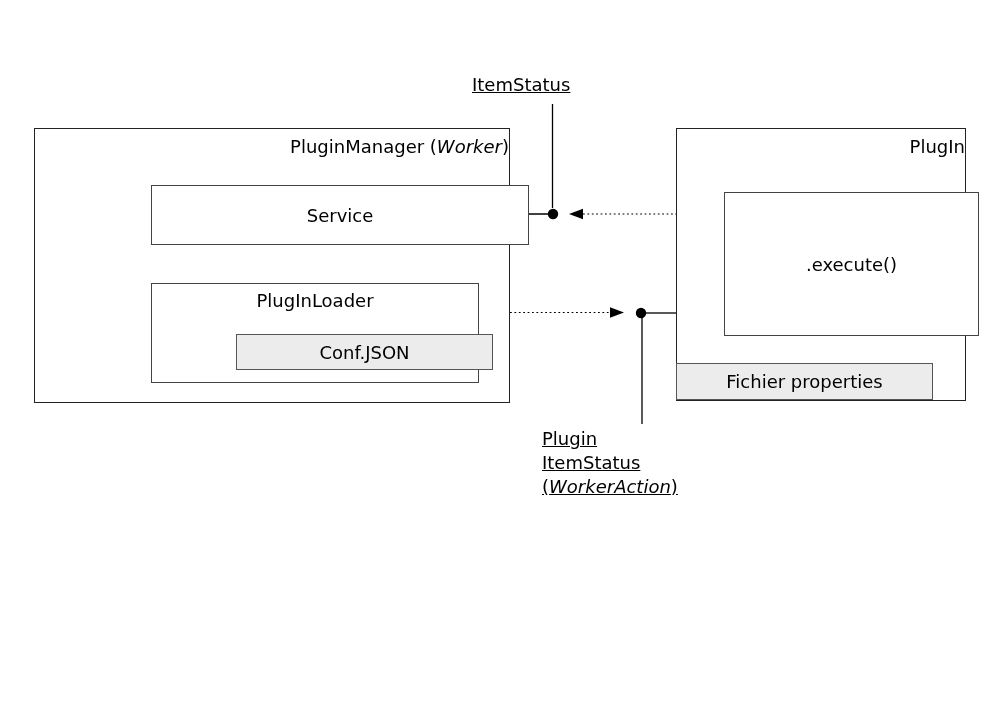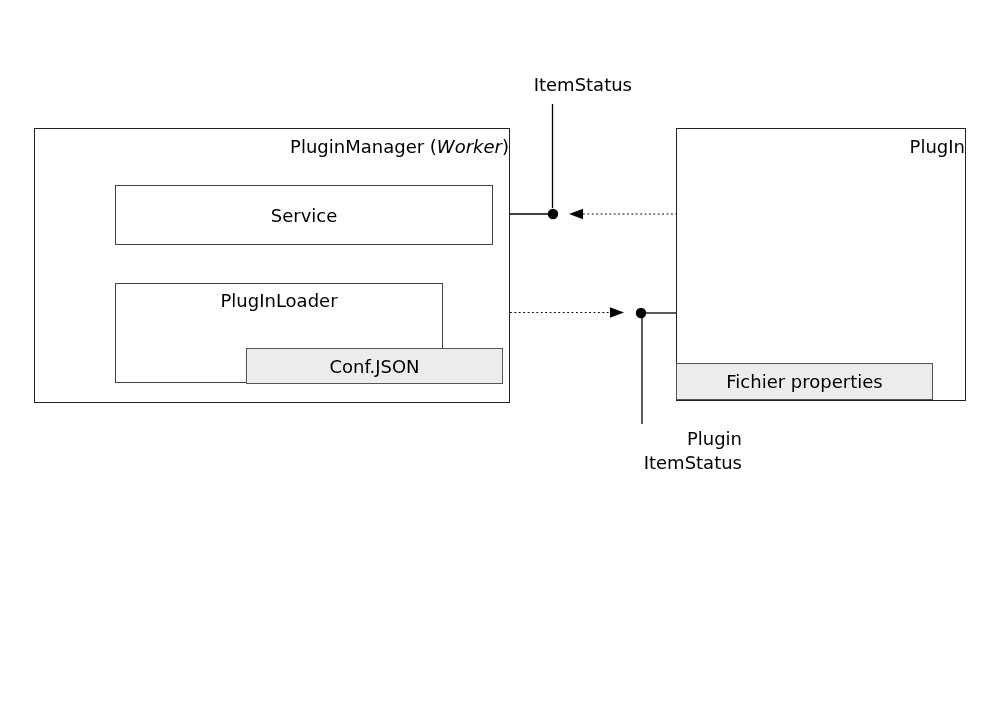--- a/index.html
+++ b/index.html
@@ -20,21 +20,21 @@
     font-family: "DejaVu Sans", sans-serif;
     font-size: 18px;
     color: var(--text);
     overflow: hidden;
   }
   .box {
     position: absolute;
     background: var(--background);
     border: 1px solid var(--outer-border);
   }
-  .inner-box { border: 1px solid var(--inner-border); }
+  .inner-box { border: 1px solid var(--inner-border); margin-left: 36px; }
   .shaded {
     background: var(--shaded-fill);
     border: 1px solid #555555;
     display: flex;
     align-items: center;
     justify-content: center;
   }
   .box-title {
     position: absolute;
     left: 0; right: 0;
@@ -52,23 +52,24 @@
   }
   .top-label {
     position: absolute;
     left: 0; right: 0;
     top: 6px;
     text-align: center;
     white-space: nowrap;
   }
   .free-label {
     position: absolute;
-    text-align: right;
+    text-align: left;
     white-space: nowrap;
     line-height: 24px;
+    text-decoration: underline;
   }
   .it { font-style: italic; }
   #connector-layer {
     position: absolute;
     left: 0; top: 0;
     width: 1000px;
     height: 707px;
     pointer-events: none;
   }
 </style>
@@ -105,31 +106,37 @@
   </div>
 
   <div class="box inner-box" style="left: 115px; top: 185px; width: 378px; height: 60px;">
     <div class="center-label">Service</div>
   </div>
 
   <div class="box inner-box" style="left: 115px; top: 283px; width: 328px; height: 100px;">
     <div class="top-label">PlugInLoader</div>
   </div>
 
-  <div class="box shaded" style="left: 236px; top: 348px; width: 257px; height: 36px; margin-left: 10px;">
+  <div class="box shaded" style="left: 236px; top: 334px; width: 257px; height: 36px;">
     <span>Conf.JSON</span>
   </div>
 
   <div class="box" style="left: 676px; top: 128px; width: 290px; height: 273px;">
     <div class="box-title">PlugIn</div>
   </div>
 
+  <div class="box inner-box" style="left: 688px; top: 192px; width: 255px; height: 144px;">
+    <div class="center-label">.execute()</div>
+  </div>
 
   <div class="box shaded" style="left: 676px; top: 363px; width: 257px; height: 37px;">
     <span>Fichier properties</span>
   </div>
 
   <div class="free-label" style="left: 542px; top: 427px; width: 200px;">
     <div>Plugin</div>
     <div>ItemStatus</div>
+    <div>
+      <span>(</span><span class="it">WorkerAction</span><span>)</span>
+    </div>
   </div>
 
 </div>
 
 </body></html>

